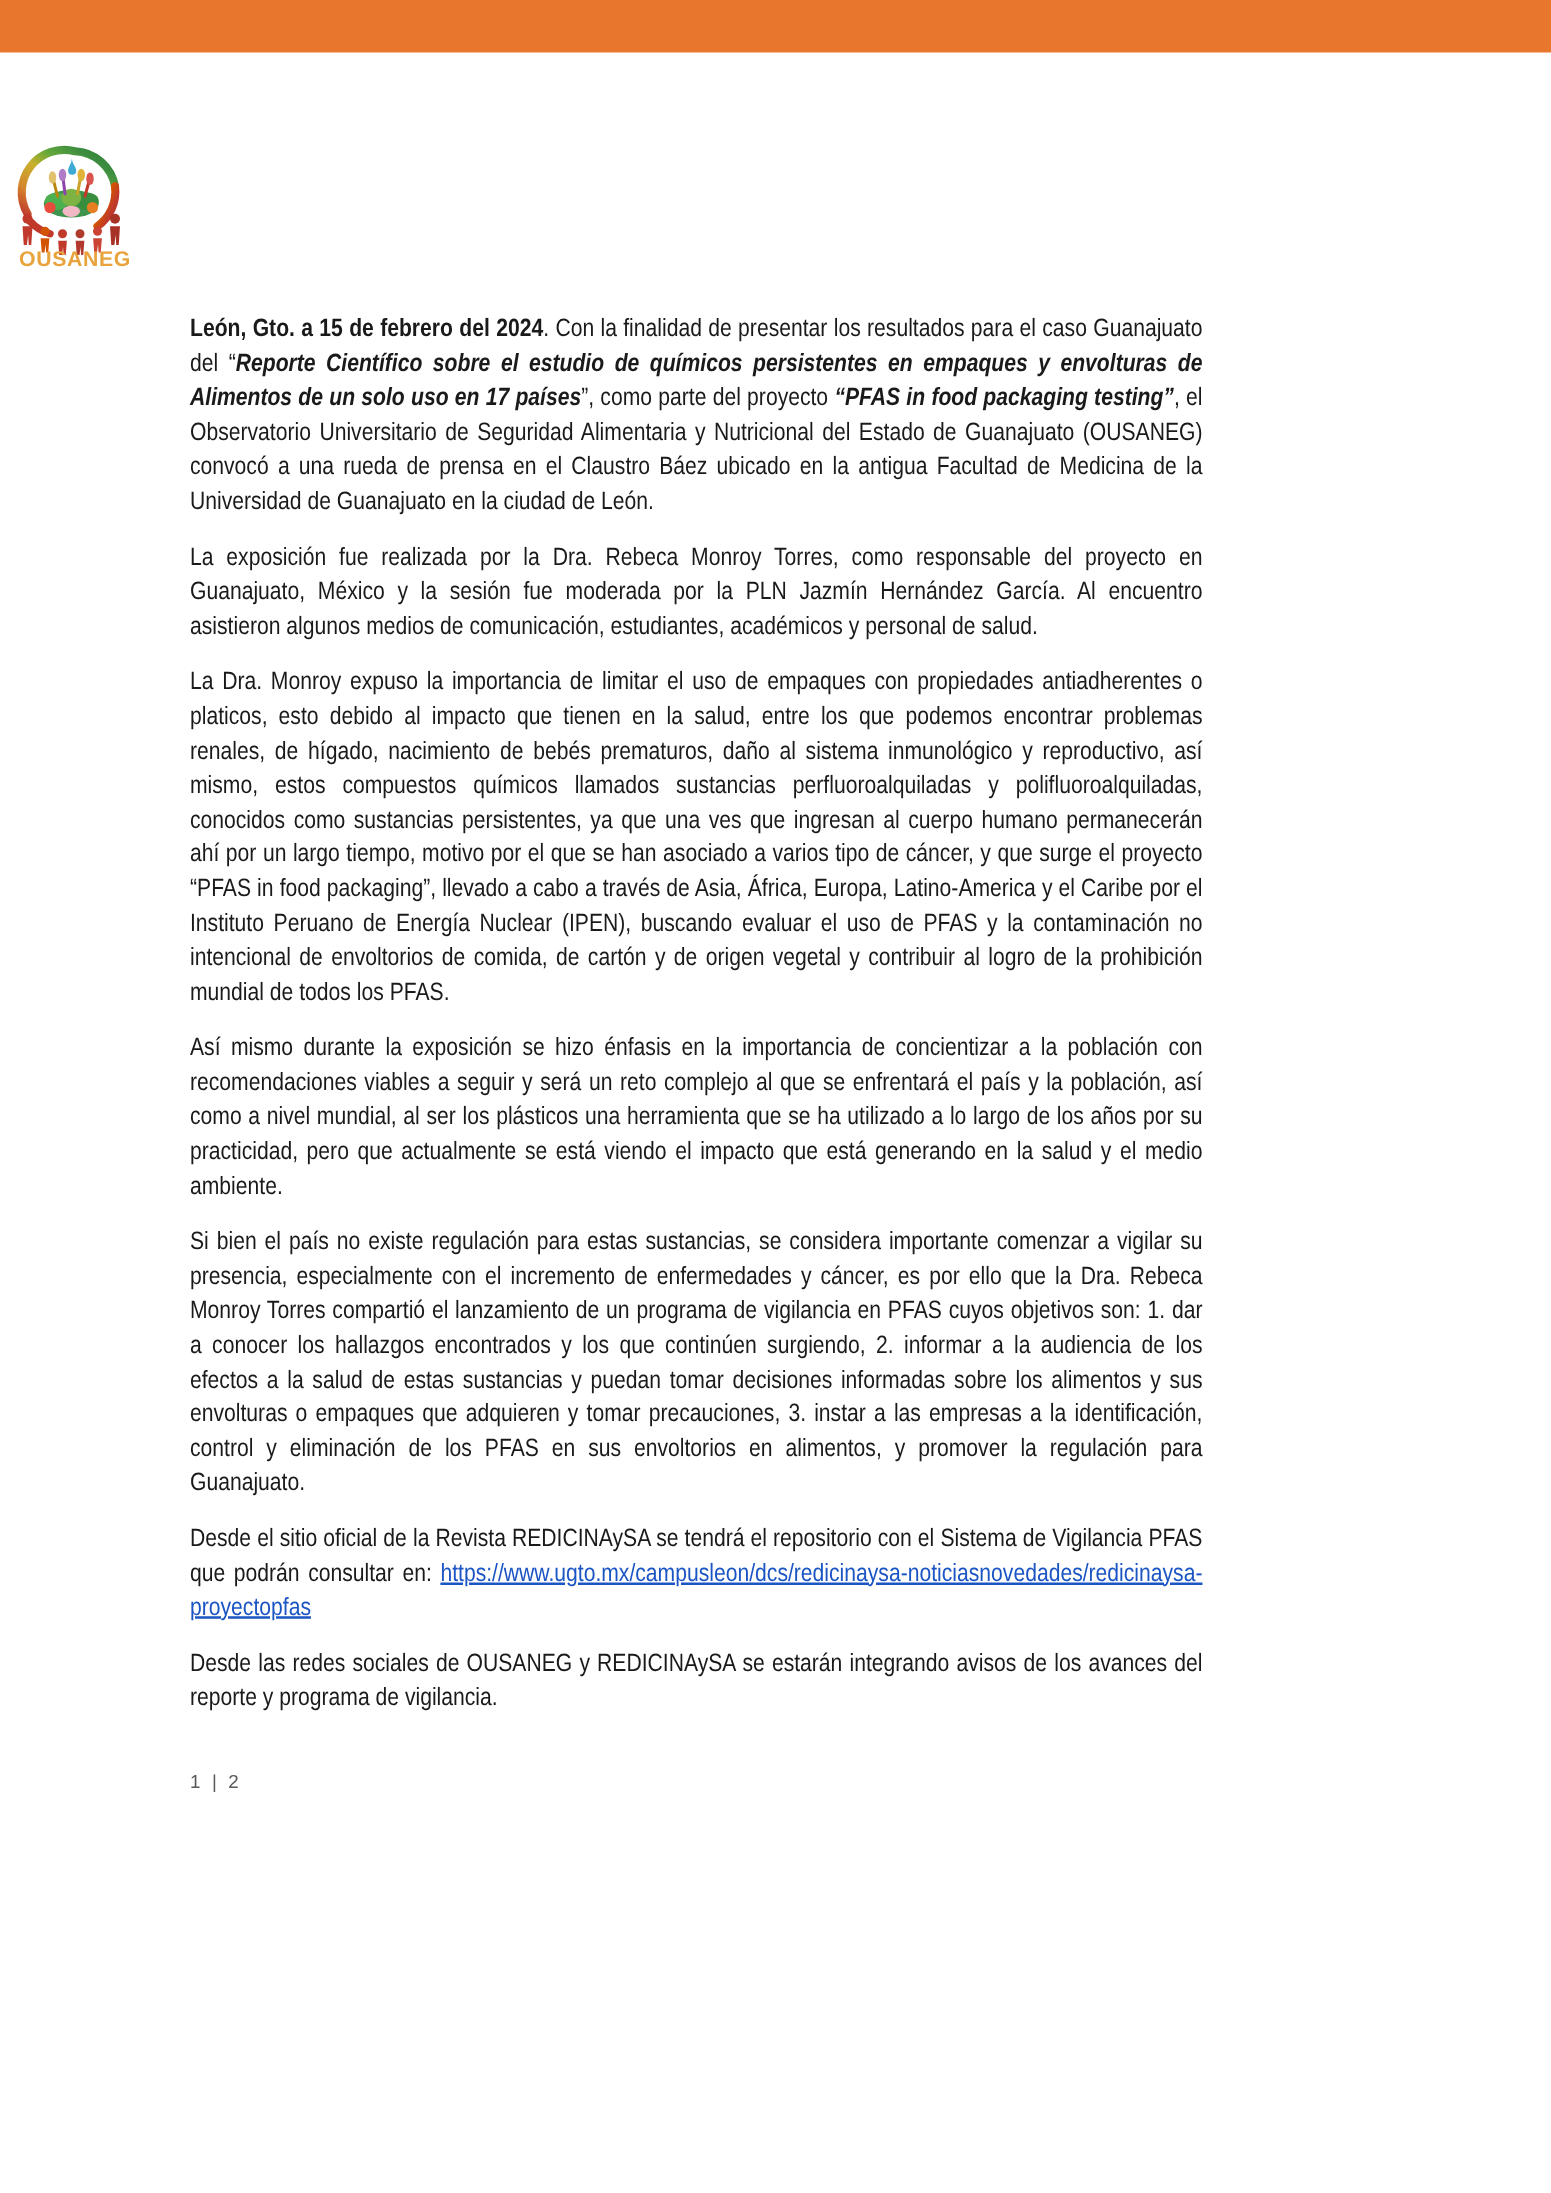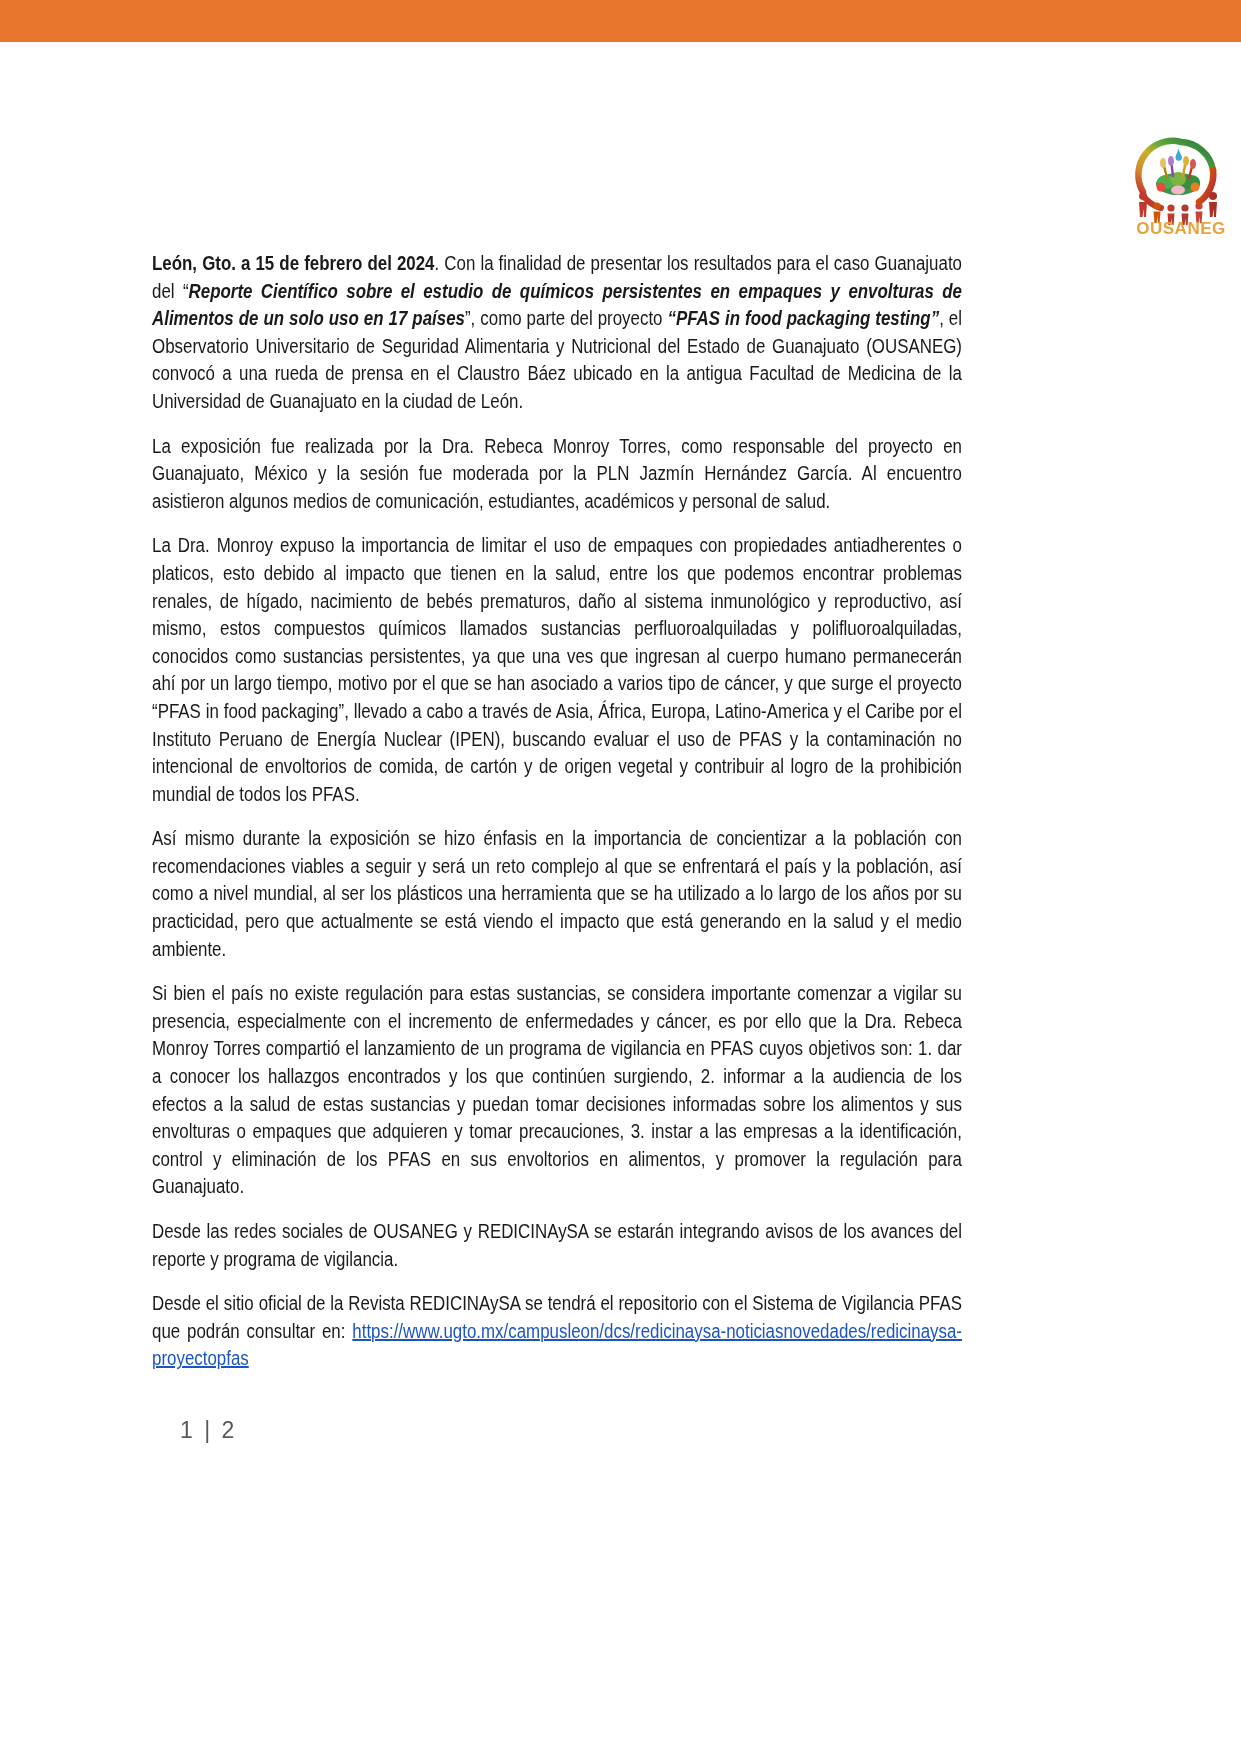--- a/index.html
+++ b/index.html
@@ -31,24 +31,24 @@
     position: absolute;
     top: 42px;
     left: 0;
     width: 1241px;
     height: 1712px;
   }
 
   
   .logo-block {
     position: absolute;
-    top: 76px;
+    top: 55px;
     left: 0;
     width: 1241px;
-    text-align: right;
+    text-align: left;
   }
   .logo-svg-wrap {
     display: inline-block;
     width: 120px;
     height: 118px;
     line-height: 0;
   }
 
   
   .content {
@@ -98,25 +98,24 @@
     justify-content: space-between;
   }
   .footer-text {
     font-size: 19px;
     letter-spacing: 4.2px;
     color: #595959;
     font-weight: 400;
     white-space: nowrap;
   }
   .footer-page {
-    font-size: 23px;
+    font-size: 15px;
     letter-spacing: 2.5px;
     color: #595959;
     white-space: nowrap;
-    margin-left: 28px;
   }
 </style>
 </head>
 <body>
 
 <div class="top-band"></div>
 
 <div class="page">
 
   <div class="logo-block">
@@ -209,25 +208,25 @@
 
     <p class="para">
         <span class="narrow">Así mismo durante la exposición se hizo énfasis en la importancia de concientizar a la población con recomendaciones viables  a seguir y  será un reto complejo al que se enfrentará el país y la población, así como a nivel mundial, al ser los plásticos una herramienta que se ha utilizado a lo largo de los años por su practicidad, pero que actualmente se está viendo el impacto que está generando en la salud y el medio ambiente.</span>
       </p>
 
     <p class="para">
         <span class="narrow">Si bien el país no existe regulación para estas sustancias, se considera importante comenzar a vigilar su presencia, especialmente con el incremento de enfermedades y cáncer, es por ello que la Dra. Rebeca Monroy Torres compartió el lanzamiento de un programa de vigilancia en PFAS cuyos objetivos son:  1. dar a conocer los hallazgos encontrados y los que continúen surgiendo, 2. informar a la audiencia de los efectos a la salud de estas sustancias y puedan tomar decisiones informadas sobre los alimentos y sus envolturas o empaques que adquieren y tomar precauciones, 3. instar a las empresas a la identificación, control y eliminación de los PFAS en sus envoltorios en alimentos, y promover la regulación para Guanajuato.</span>
       </p>
 
     <p class="para">
+        <span class="narrow"><span>Desde el sitio oficial de la Revista REDICINAySA se tendrá el repositorio con el Sistema de Vigilancia PFAS que podrán consultar en:</span>&nbsp;<a class="link" href="#">https://www.ugto.mx/campusleon/dcs/redicinaysa-noticiasnovedades/redicinaysa-proyectopfas</a></span>
+      </p>
+
+    <p class="para">
         <span class="narrow">Desde las redes sociales de OUSANEG y REDICINAySA se estarán integrando avisos de los avances del reporte y programa de vigilancia.</span>
-      </p>
-
-    <p class="para">
-        <span class="narrow"><span>Desde el sitio oficial de la Revista REDICINAySA se tendrá el repositorio con el Sistema de Vigilancia PFAS que podrán consultar en:</span>&nbsp;<a class="link" href="#">https://www.ugto.mx/campusleon/dcs/redicinaysa-noticiasnovedades/redicinaysa-proyectopfas</a></span>
       </p>
 
   </div>
 
   <div class="footer">
     <span class="footer-page">1 | 2</span>
   </div>
 
 </div>
 

